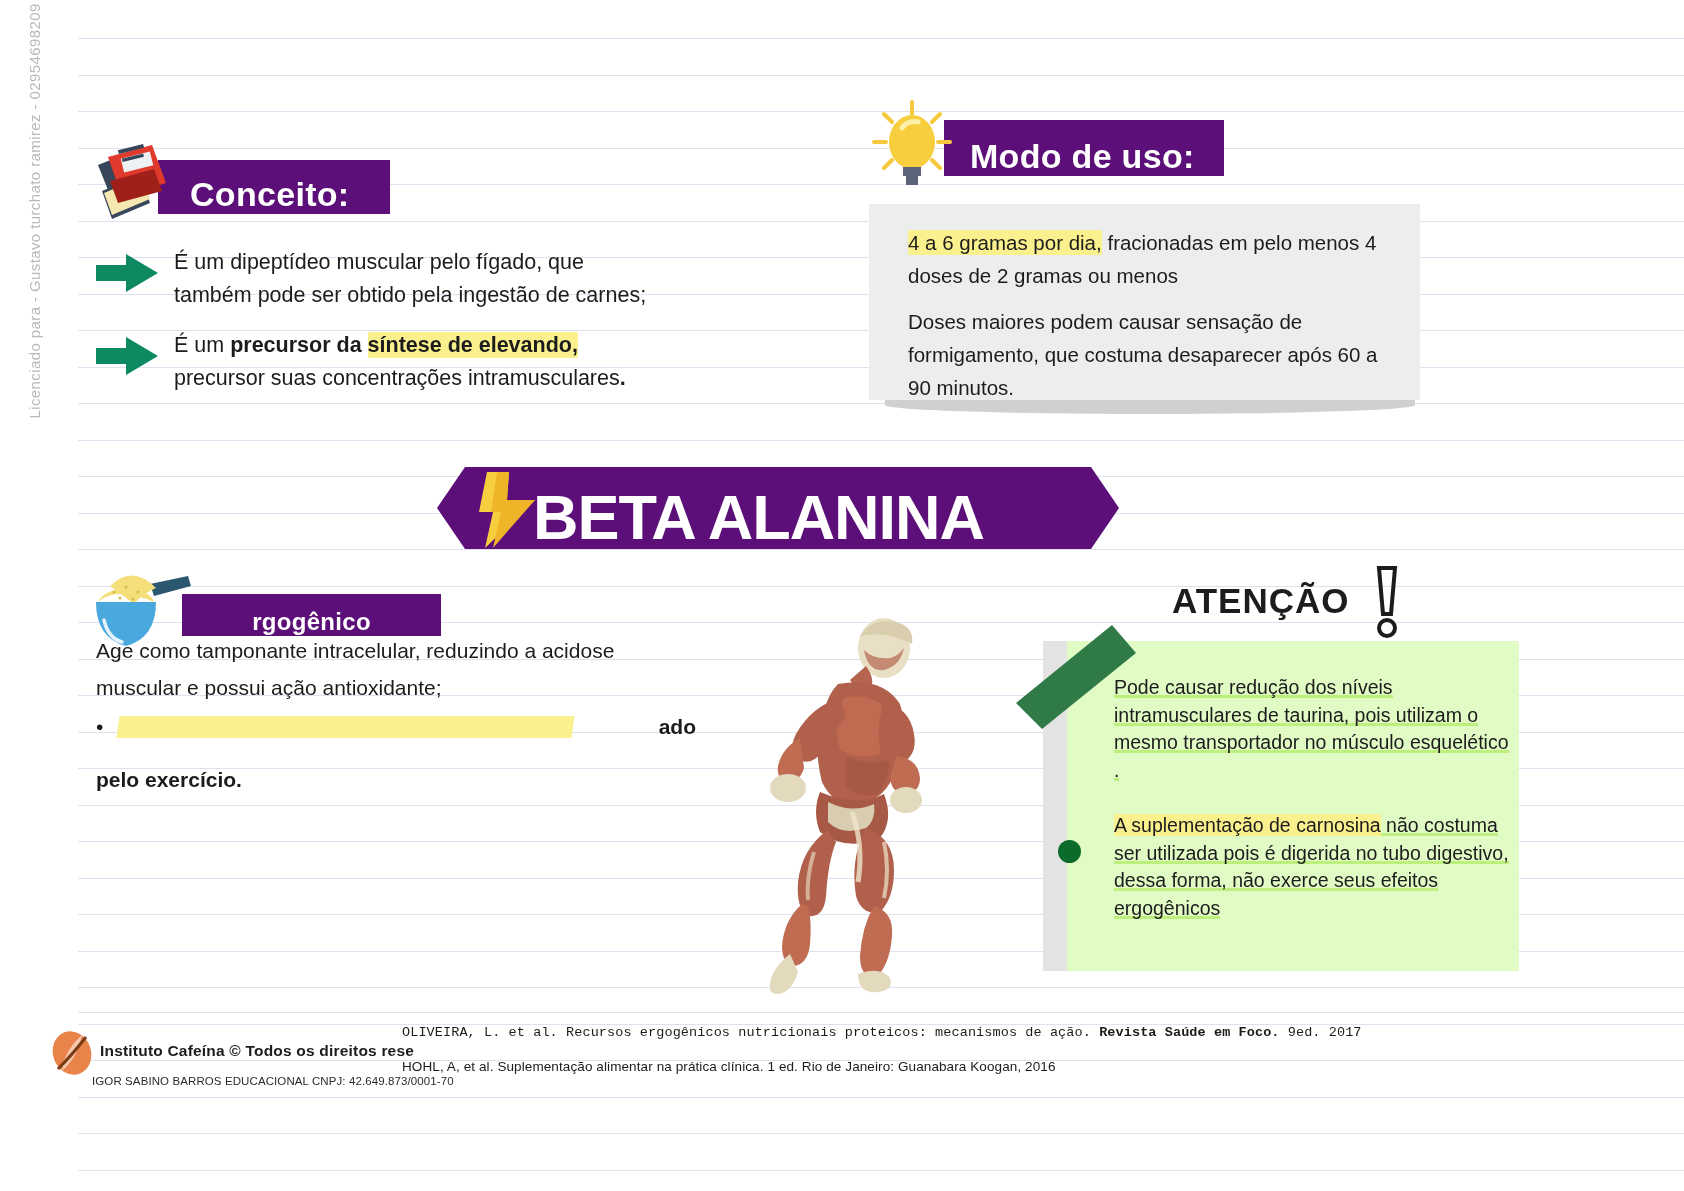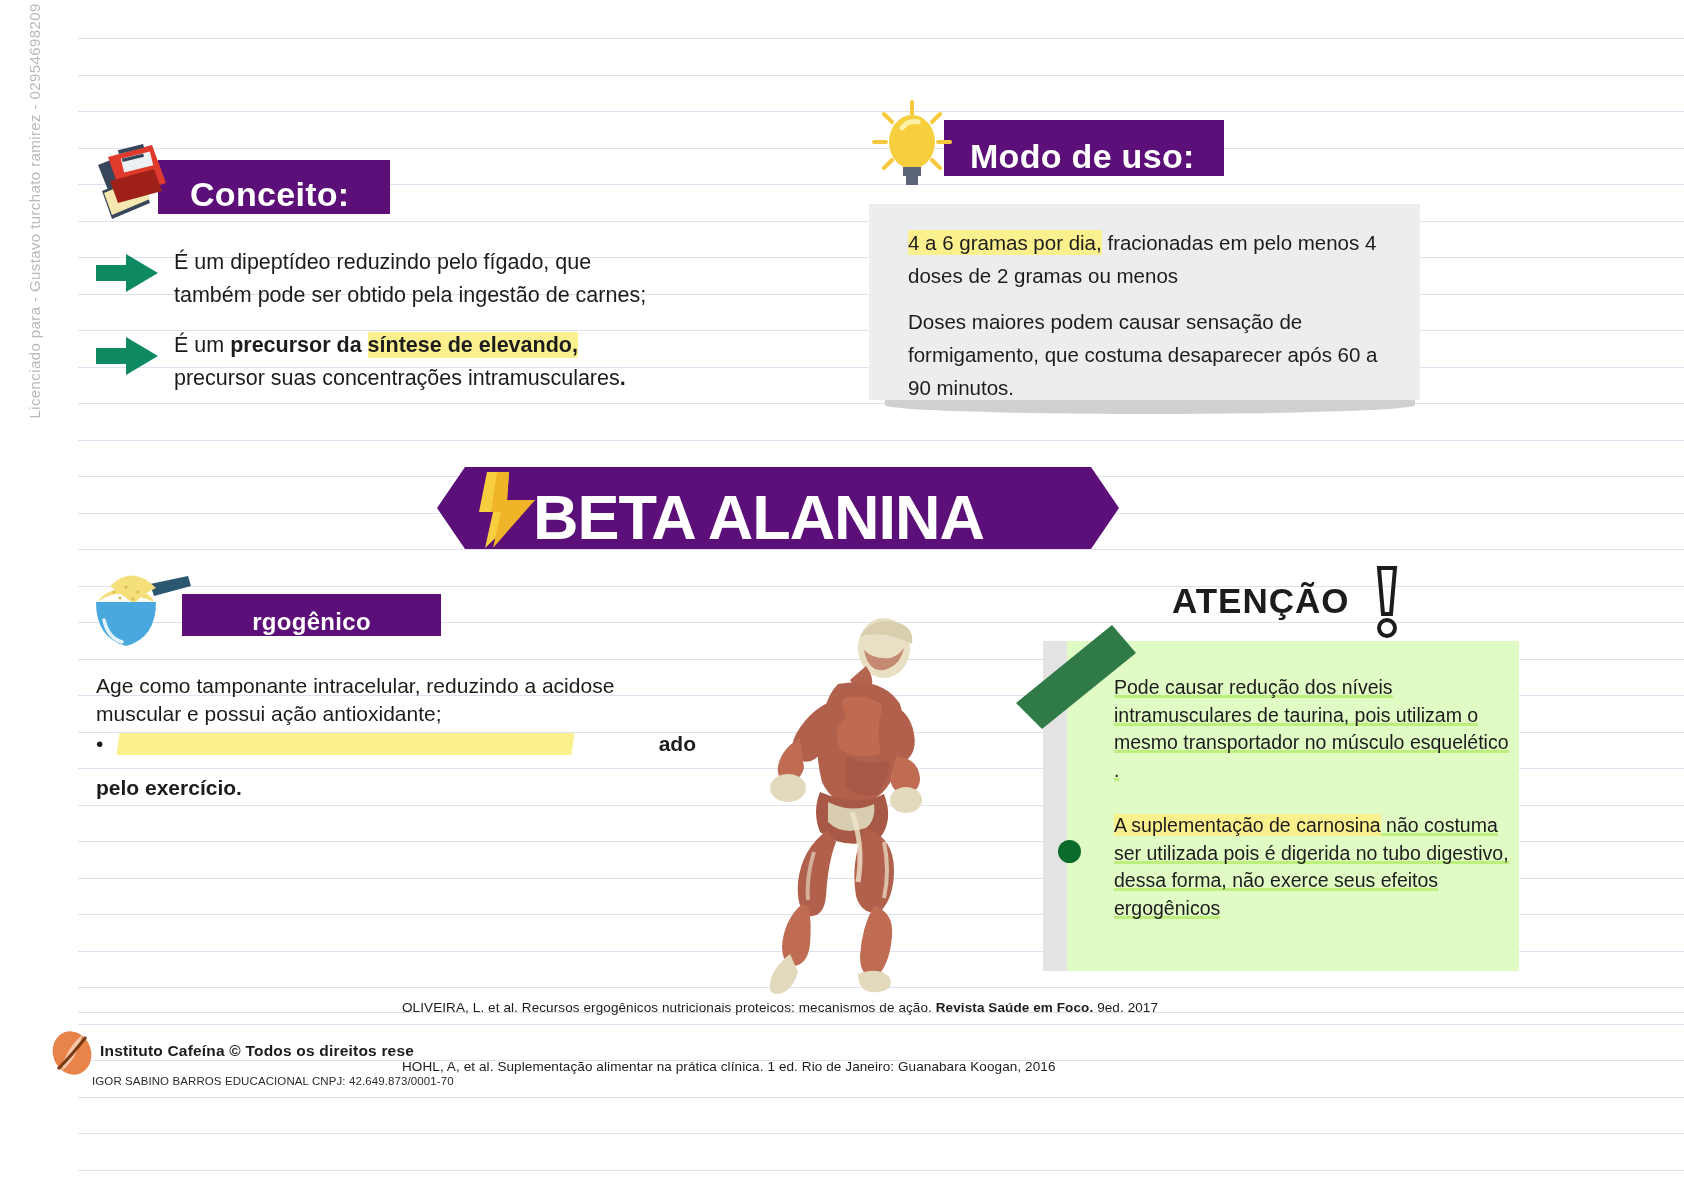--- a/index.html
+++ b/index.html
@@ -67,22 +67,22 @@
   #banner-title{
     margin-left:96px;color:#fff;font-size:63px;font-weight:bold;
     letter-spacing:-1px;line-height:1;
   }
 
   
   #ergo-pill{left:182px;top:594px;width:259px;height:42px;font-size:24px;
     justify-content:center;}
   #scoop-icon{position:absolute;left:92px;top:568px;width:104px;height:86px;z-index:5;}
 
-  #ergo-body{position:absolute;left:96px;top:672px;width:600px;z-index:4;
-    font-size:21px;line-height:28px;}
+  #ergo-body{position:absolute;left:96px;top:632px;width:600px;z-index:4;
+    font-size:21px;line-height:37px;}
   #ergo-body p{margin:0;}
   .redact{
     display:inline-block;background:#faf08e;height:22px;vertical-align:-4px;
     width:455px;transform:skewX(-8deg);
   }
   .bullet-dot{display:inline-block;width:22px;}
 
   
   #runner{position:absolute;left:688px;top:606px;width:300px;height:390px;z-index:6;}
 
@@ -113,21 +113,21 @@
   .hl-y2{background:#faf08e;}
 
   
   #footer-line{position:absolute;left:78px;top:1012px;width:1606px;height:1px;background:#dfe0f0;z-index:1;}
   #bean-icon{position:absolute;left:50px;top:1029px;width:44px;height:48px;z-index:6;}
   #inst-name{position:absolute;left:100px;top:1042px;z-index:6;
     font-size:15.5px;font-weight:bold;color:#1c1c1c;letter-spacing:.2px;}
   #cnpj{position:absolute;left:92px;top:1075px;z-index:6;
     font-size:11.5px;color:#2b2b2b;letter-spacing:.1px;}
   .ref{position:absolute;z-index:6;font-size:13.5px;color:#1c1c1c;letter-spacing:.1px;}
-  #ref1{left:402px;top:1000px;}
+  #ref1{left:402px;top:1025px;font-family:Liberation Mono, monospace;}
   #ref2{left:402px;top:1059px;}
   .ref b{font-weight:bold;}
 </style>
 </head>
 <body>
 
 <div id="rules">
     <div class="rule" style="top: 38px;"></div>
     <div class="rule" style="top: 74.5px;"></div>
     <div class="rule" style="top: 111px;"></div>
@@ -176,21 +176,21 @@
 </svg>
 <div class="pill" id="conceito-pill">
   <span>Conceito:</span>
 </div>
 
 <div id="conceito-body">
   <div class="arrow-row">
     <svg class="arrow-ico" viewBox="0 0 62 38">
       <path d="M0 11 H30 V0 L62 19 L30 38 V27 H0 Z" fill="#0e8a63"></path>
     </svg>
-    <span>É um dipeptídeo reduzindo pelo fígado, que também pode ser obtido pela ingestão de carnes;</span>
+    <span>É um dipeptídeo muscular pelo fígado, que também pode ser obtido pela ingestão de carnes;</span>
   </div>
   <div class="arrow-row">
     <svg class="arrow-ico" viewBox="0 0 62 38">
       <path d="M0 11 H30 V0 L62 19 L30 38 V27 H0 Z" fill="#0e8a63"></path>
     </svg>
     <span>É um </span><b>precursor da </b><b class="hl-y">síntese de elevando,</b><br>
     <span>precursor suas concentrações intramusculares</span><b>.</b>
   </div>
 </div>
 

